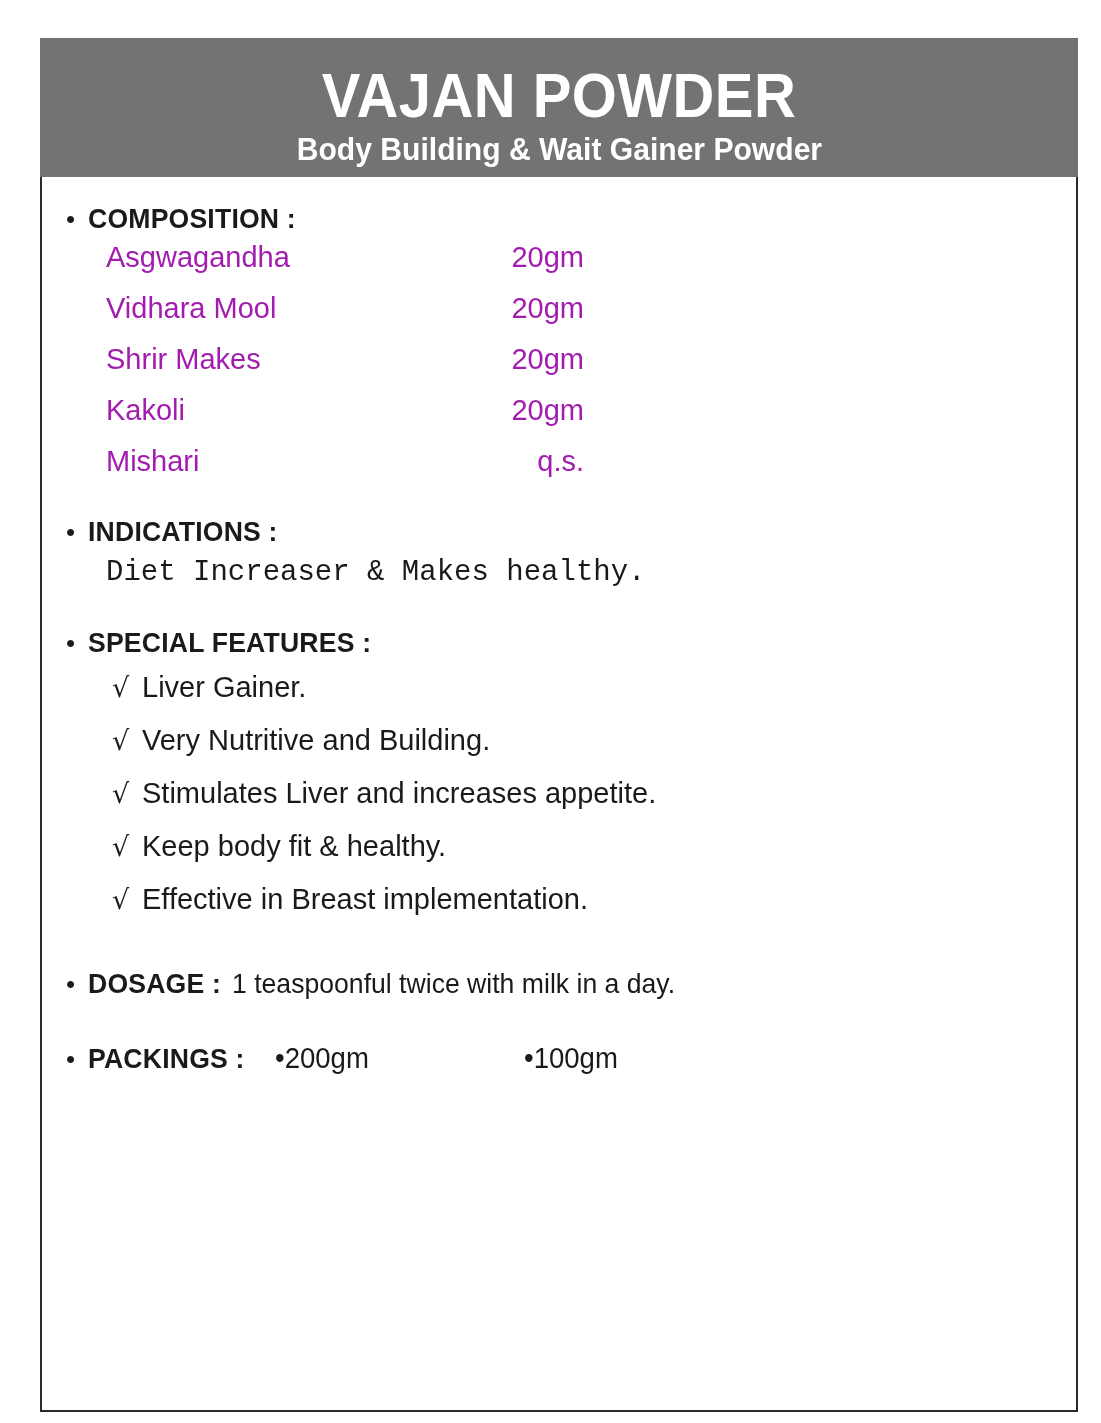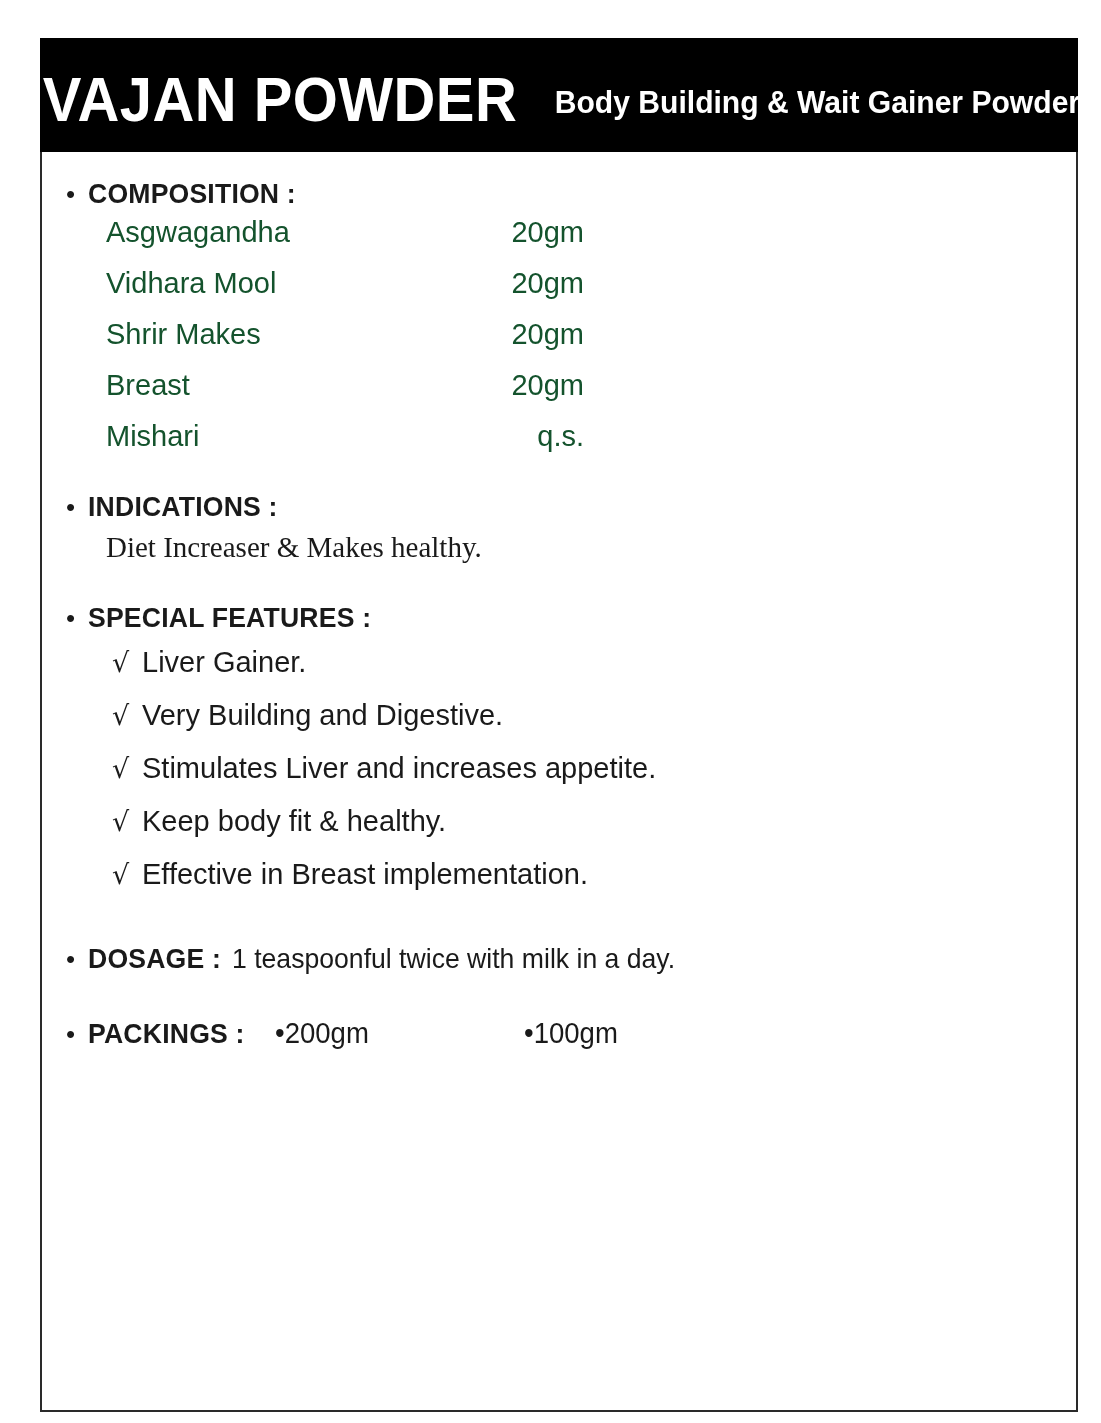--- a/index.html
+++ b/index.html
@@ -25,28 +25,29 @@
     height: 1374px;
     box-sizing: border-box;
     background: #ffffff;
     border: 2px solid #2a2a2a;
     display: flex;
     flex-direction: column;
   }
 
   
   .header-bar {
-    background: #000000;
+    background: #737373;
     width: 100%;
-    height: 114px;
+    height: 139px;
     box-sizing: border-box;
     margin: -2px 0 0 -2px;
     padding: 14px 0 0 0;
     width: calc(100% + 4px);
     display: flex;
+    flex-direction: column;
     align-items: center;
     justify-content: center;
     flex: 0 0 auto;
   }
   .product-title {
     color: #ffffff;
     font-family: "Liberation Sans Narrow", "Liberation Sans", sans-serif;
     font-weight: bold;
     font-size: 63px;
     line-height: 1.0;
@@ -116,34 +117,34 @@
     margin: 8px 0 0 0;
     border-collapse: collapse;
     width: 520px;
   }
   .composition-table td {
     font-family: "Liberation Sans Narrow", "Liberation Sans", sans-serif;
     font-weight: normal;
     font-size: 29px;
     line-height: 1.0;
     padding: 0 0 22px 0;
-    color: #14532d;
+    color: #a21caf;
     vertical-align: baseline;
   }
   .comp-name {
     padding-left: 42px !important;
   }
   .comp-qty {
     text-align: right;
     white-space: nowrap;
   }
 
   
   .indent-text {
-    font-family: Liberation Serif, serif;
+    font-family: Liberation Mono, monospace;
     font-weight: normal;
     font-size: 29px;
     line-height: 1.0;
     margin: 10px 0 0 42px;
     color: #1a1a1a;
   }
 
   
   .feature-list {
     list-style: none;
@@ -219,21 +220,21 @@
         </tr>
         <tr>
           <td class="comp-name">Vidhara Mool</td>
           <td class="comp-qty">20gm</td>
         </tr>
         <tr>
           <td class="comp-name">Shrir Makes</td>
           <td class="comp-qty">20gm</td>
         </tr>
         <tr>
-          <td class="comp-name">Breast</td>
+          <td class="comp-name">Kakoli</td>
           <td class="comp-qty">20gm</td>
         </tr>
         <tr>
           <td class="comp-name">Mishari</td>
           <td class="comp-qty">q.s.</td>
         </tr>
       </tbody>
     </table>
 
     <div class="gap-sm"></div>
@@ -251,21 +252,21 @@
       <span class="sec-title">SPECIAL FEATURES :</span>
     </div>
 
     <ul class="feature-list">
       <li class="feature-item">
         <span class="check-icon">√</span>
         <span class="feature-text">Liver Gainer.</span>
       </li>
       <li class="feature-item">
         <span class="check-icon">√</span>
-        <span class="feature-text">Very Building and Digestive.</span>
+        <span class="feature-text">Very Nutritive and Building.</span>
       </li>
       <li class="feature-item">
         <span class="check-icon">√</span>
         <span class="feature-text">Stimulates Liver and increases appetite.</span>
       </li>
       <li class="feature-item">
         <span class="check-icon">√</span>
         <span class="feature-text">Keep body fit &amp; healthy.</span>
       </li>
       <li class="feature-item">

